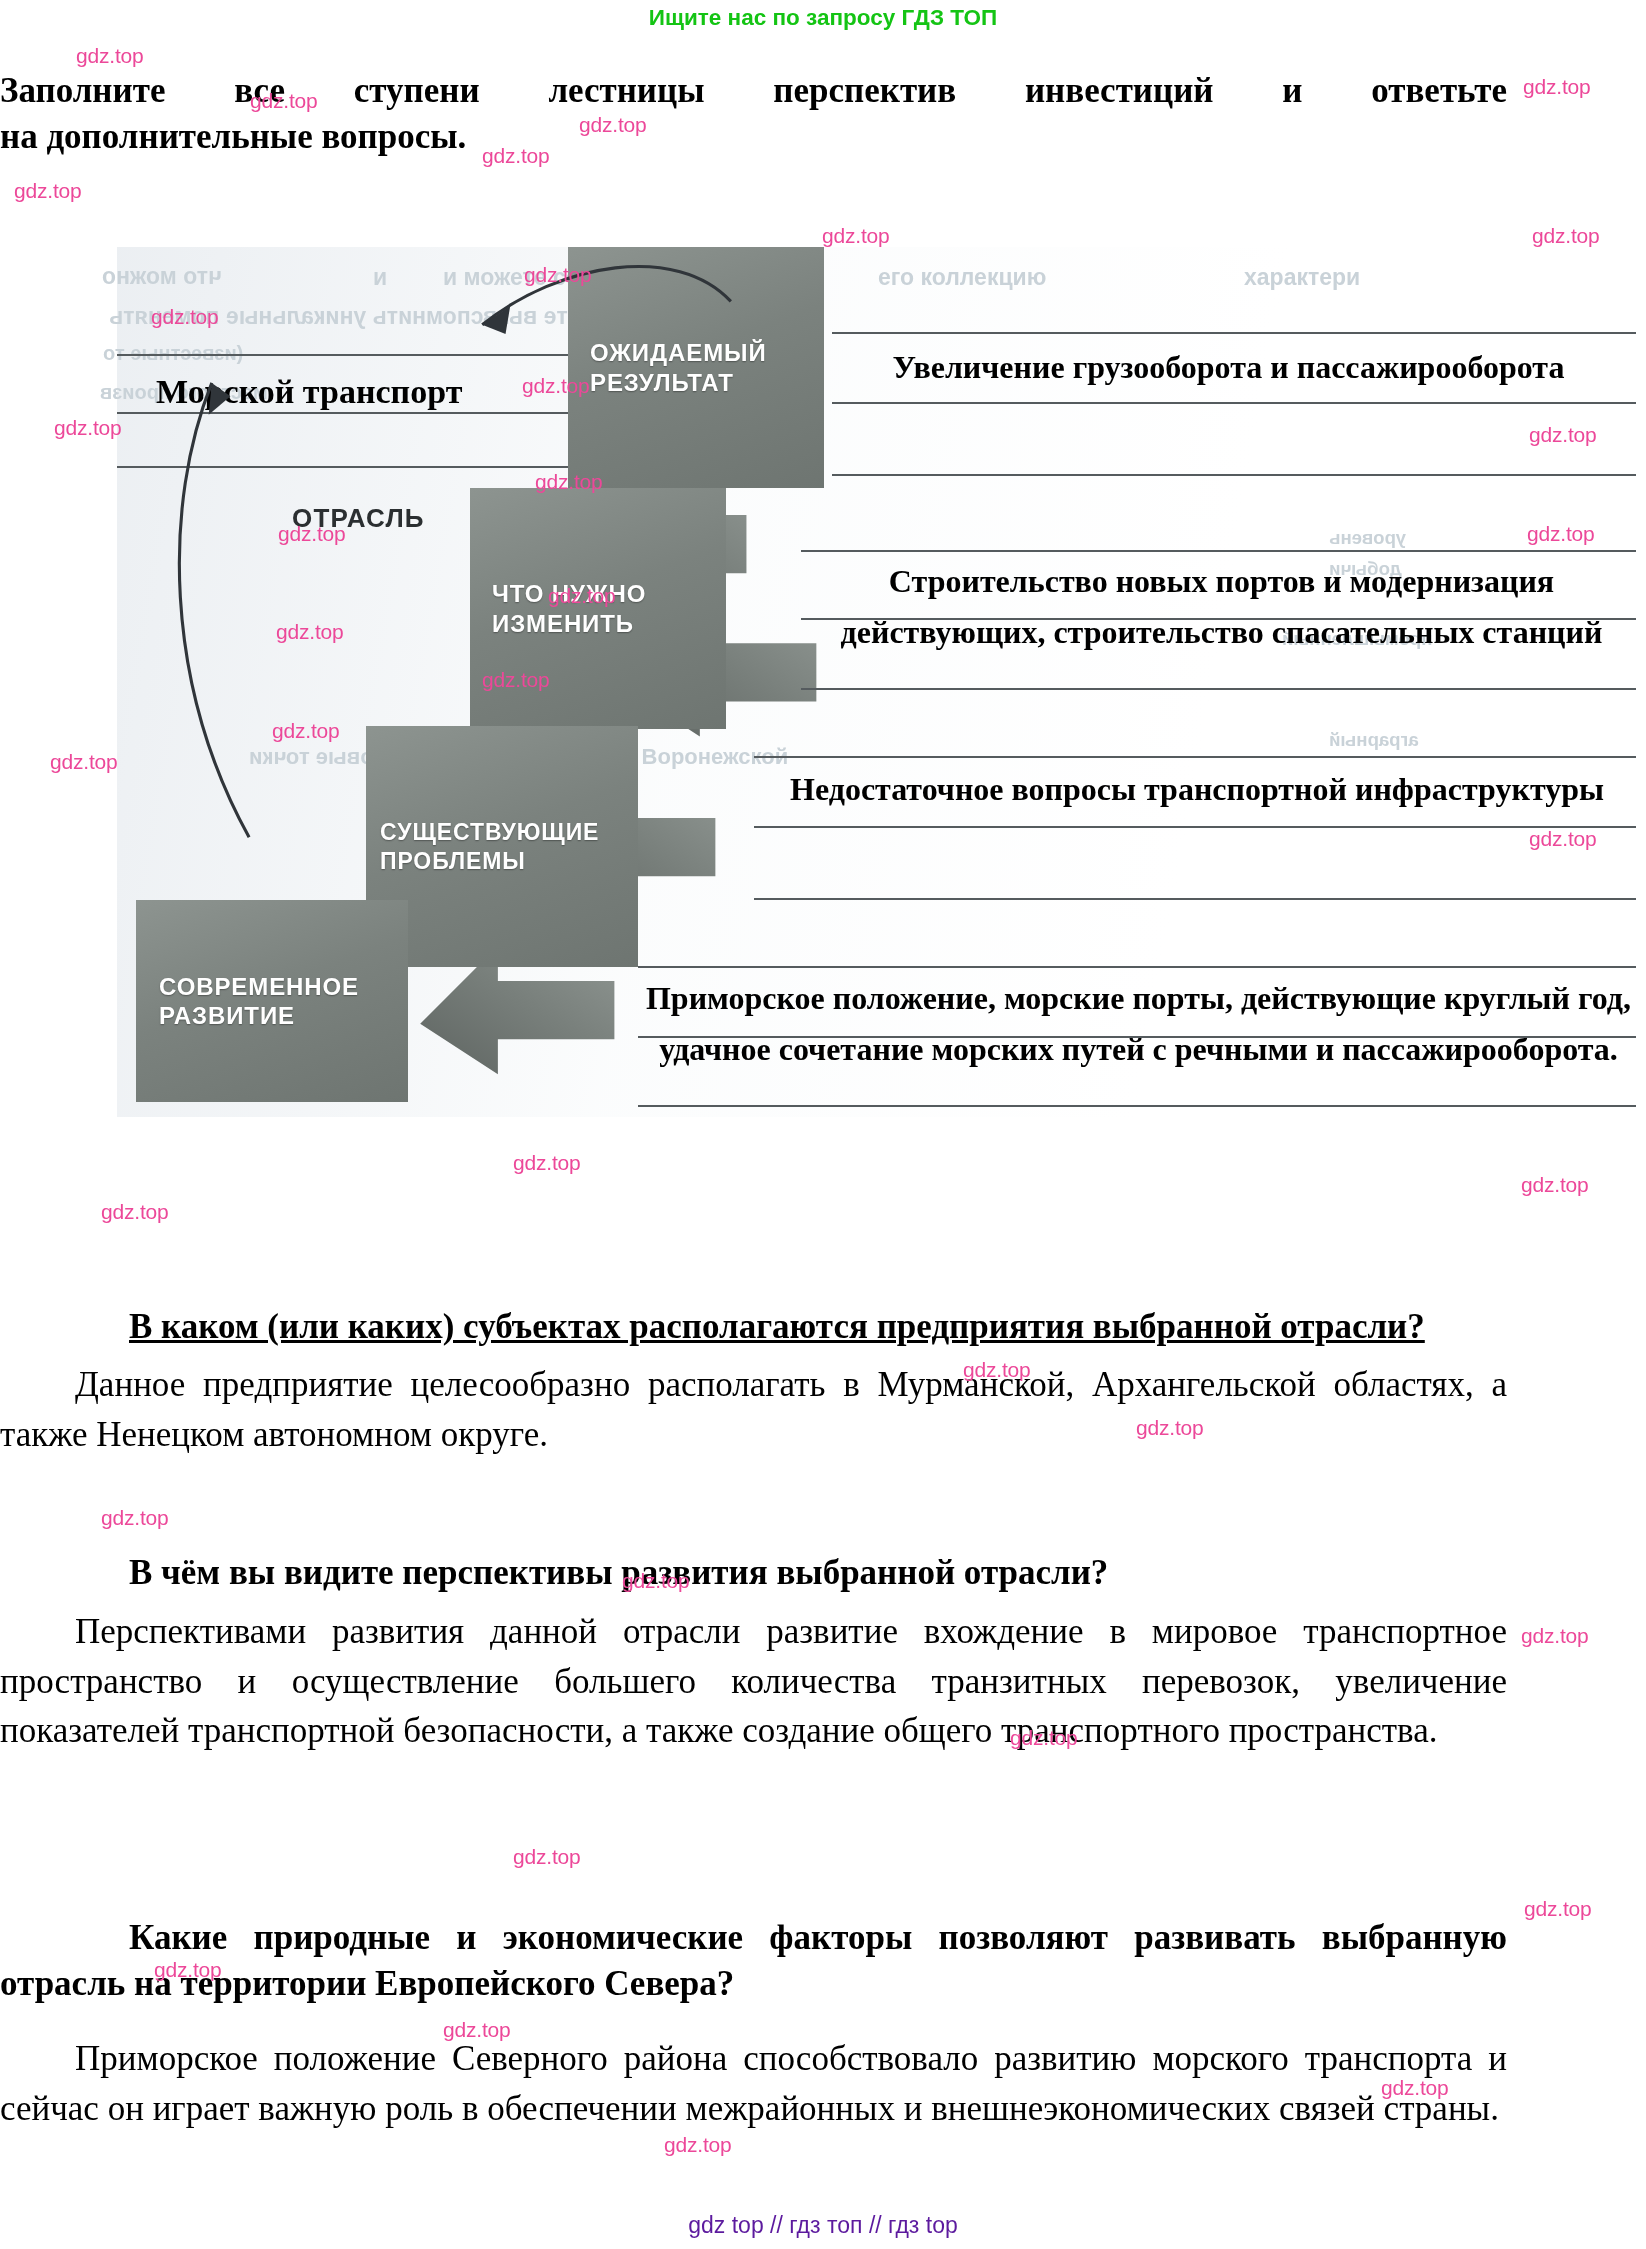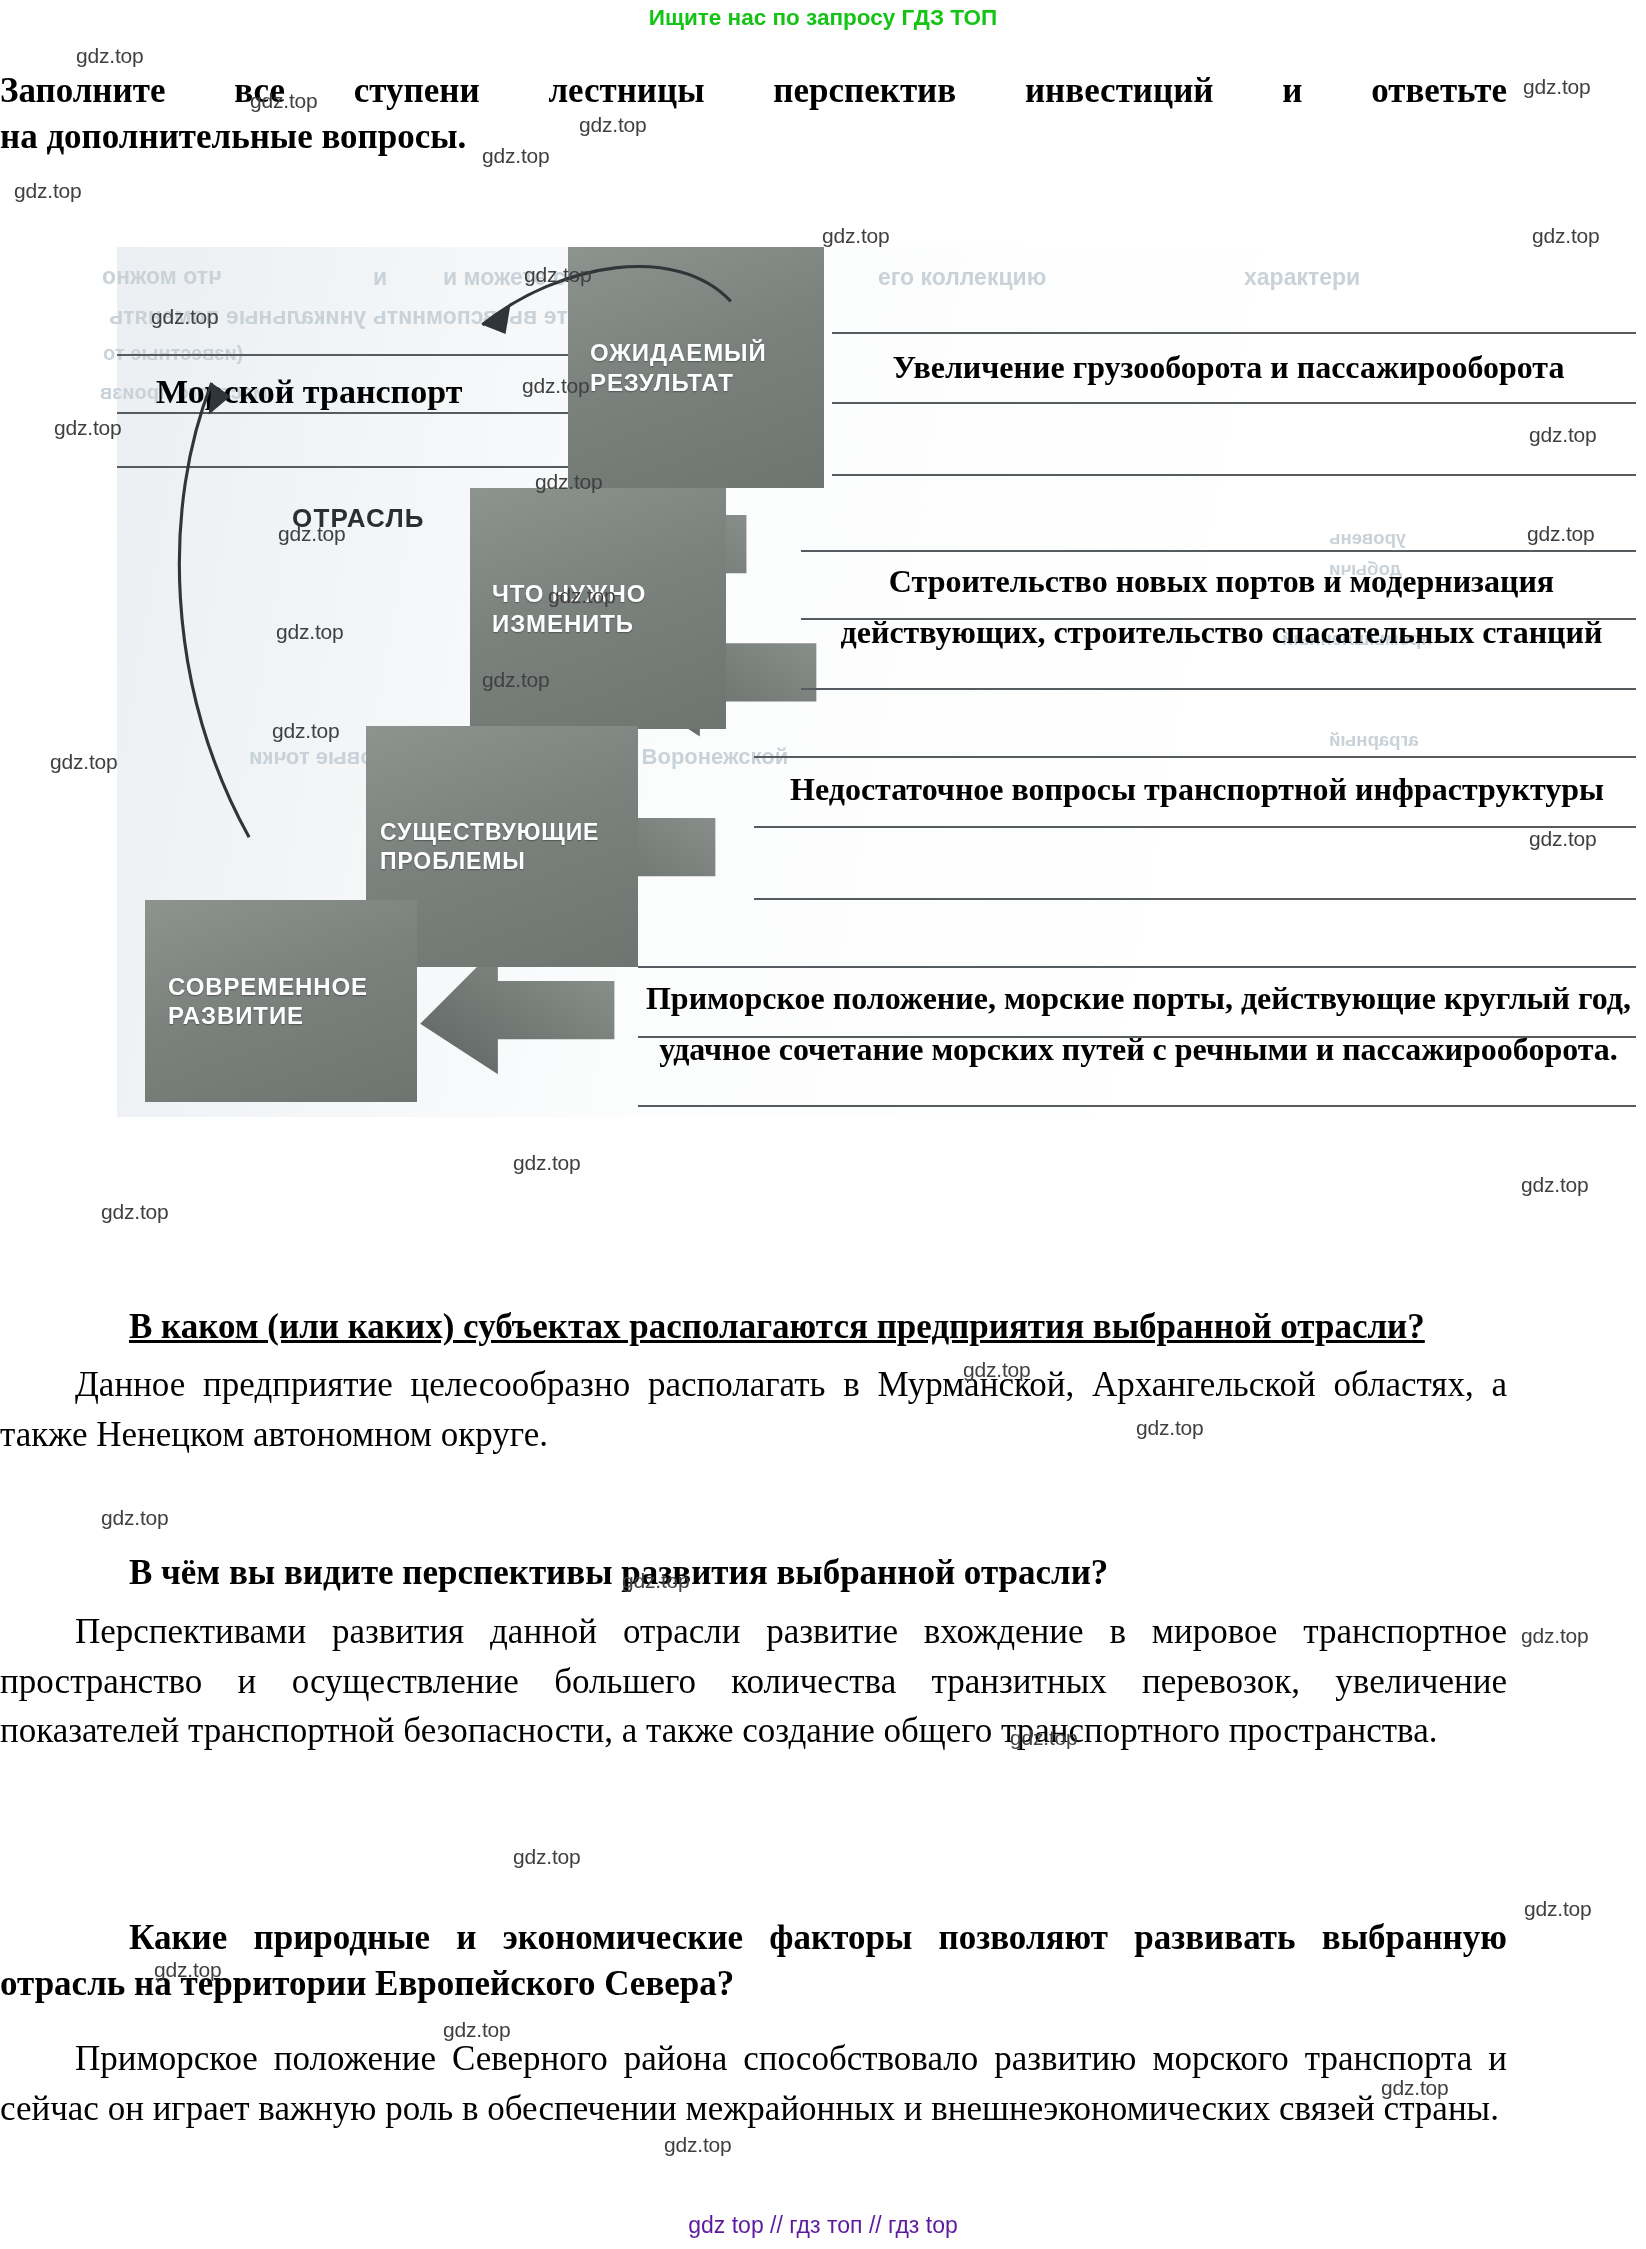--- a/index.html
+++ b/index.html
@@ -10,21 +10,21 @@
     font-family:"Liberation Serif", serif;
     position:relative;
     overflow:hidden;
   }
 
   
   .wm {
     position:absolute;
     font-family:"Liberation Sans", sans-serif;
     font-size:21px;
-    color:#404040;
+    color:#ec4899;
     white-space:nowrap;
     letter-spacing:-0.2px;
     z-index:40;
     pointer-events:none;
   }
 
   
   .promo {
     position:absolute;
     top:4.7px; left:0; width:100%;
@@ -222,21 +222,21 @@
     </div>
   </div>
 
   <div class="stair" style="left:249px; top:439px; width:272px; height:241px; padding-left:14px; font-size:23px;margin-top:40px;">
     <div>
       <span>СУЩЕСТВУЮЩИЕ</span>
       <span>ПРОБЛЕМЫ</span>
     </div>
   </div>
 
-  <div class="stair" style="left:28px; top:653px; width:272px; height:202px; padding-left:23px;">
+  <div class="stair" style="left:19px; top:653px; width:272px; height:202px; padding-left:23px;">
     <div>
       <span>СОВРЕМЕННОЕ</span>
       <span>РАЗВИТИЕ</span>
     </div>
   </div>
 
   <div class="rule" style="left:715px; top:85px; width:804px;"></div>
   <div class="rule" style="left:715px; top:155px; width:804px;"></div>
   <div class="rule" style="left:715px; top:227px; width:804px;"></div>
   <div class="ans" style="left:723px; top:95px; width:777px;">Увеличение грузооборота и пассажирооборота</div>

